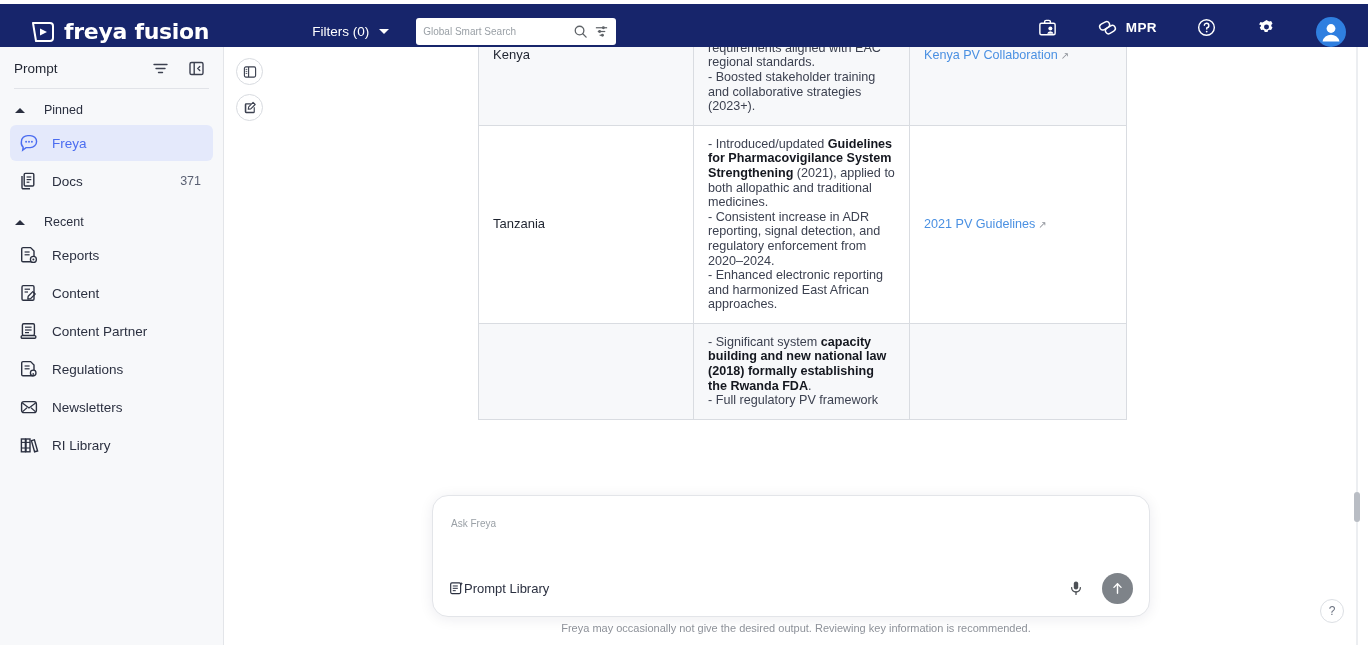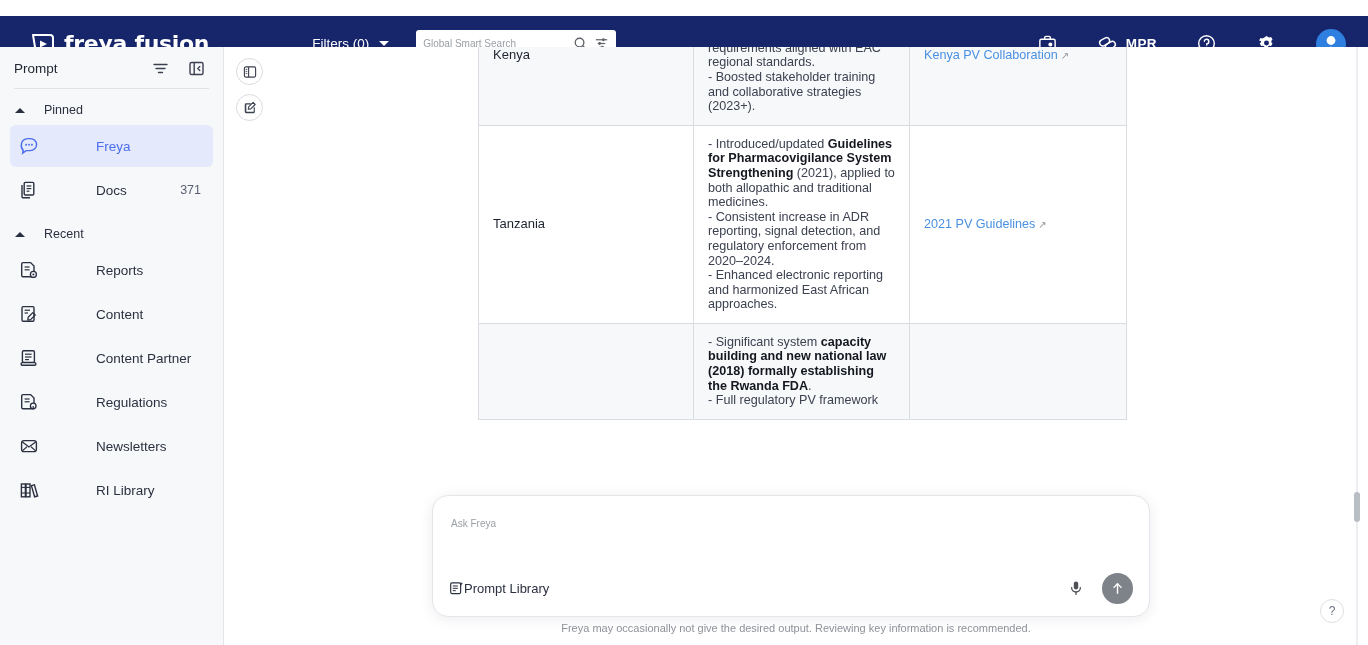--- a/index.html
+++ b/index.html
@@ -5,21 +5,21 @@
   * { box-sizing: border-box; margin: 0; padding: 0; }
   html, body {
     width: 1368px; height: 645px;
     font-family: "Liberation Sans", sans-serif;
     background: #ffffff; overflow: hidden;
   }
   body { position: relative; }
 
   
   .topbar {
-    position: absolute; top: 16px; left: 0; width: 1368px; height: 55px;
+    position: absolute; top: 4px; left: 0; width: 1368px; height: 55px;
     background: #17256b; display: flex; align-items: center;
   }
   .brand { display: flex; align-items: center; gap: 8px; margin-left: 30px; }
   .brand-mark { width: 26px; height: 26px; display:block; }
   .brand-text {
     color: #ffffff; font-size: 22px; font-weight: 700;
     letter-spacing: -0.3px; font-family: "DejaVu Sans", sans-serif;
   }
   .filters-wrap {
     display: flex; align-items: center; gap: 10px; margin-left: 103px;
@@ -34,21 +34,21 @@
     border-radius: 3px; display: flex; align-items: center; padding: 0 7px;
   }
   .search-input {
     flex: 1; border: none; outline: none; font-size: 10px;
     color: #333; font-family: "Liberation Sans", sans-serif; background: transparent;
   }
   .search-input::placeholder { color: #9aa0a6; }
   .search-icon, .sliders-icon { width: 15px; height: 15px; flex: 0 0 auto; margin-left: 6px; }
 
   .topbar-right {
-    margin-left: auto; display: flex; align-items: center; gap: 39px; margin-right: 22px;
+    margin-left: auto; display: flex; align-items: flex-start; gap: 39px; margin-right: 22px;
   }
   .tb-icon { width: 21px; height: 21px; display: block; cursor: pointer; }
   .mpr-group { display: flex; align-items: center; gap: 8px; cursor: pointer; }
   .mpr-label { color: #ffffff; font-size: 13.5px; font-weight: 600; letter-spacing: .4px; }
   .avatar {
     width: 30px; height: 30px; border-radius: 50%; background: #2f7fe0;
     display: flex; align-items: center; justify-content: center; cursor: pointer;
   }
 
   
@@ -68,22 +68,22 @@
     display: flex; align-items: center; gap: 19px;
     padding: 14px 0 6px 15px;
   }
   .sb-caret-up {
     width: 0; height: 0; border-left: 5px solid transparent;
     border-right: 5px solid transparent; border-bottom: 5px solid #2b3040;
   }
   .sb-section-label { font-size: 12.5px; color: #2b3040; }
 
   .sb-item {
-    display: flex; align-items: center; height: 42px; margin: 2px 10px;
-    padding-left: 9px; border-radius: 6px; cursor: pointer; gap: 44px;
+    display: flex; align-items: center; height: 36px; margin: 2px 10px;
+    padding-left: 9px; border-radius: 6px; cursor: pointer;
   }
   .sb-item.active { background: #e4e9fb; }
   .sb-item .sb-ico { width: 20px; height: 20px; flex: 0 0 auto; display:block; }
   .sb-item .sb-label {
     margin-left: 13px; font-size: 13.5px; color: #2b3040;
   }
   .sb-item.active .sb-label { color: #4a6cf0; }
   .sb-count { margin-left: auto; margin-right: 12px; font-size: 12.5px; color: #5a6072; }
 
   

